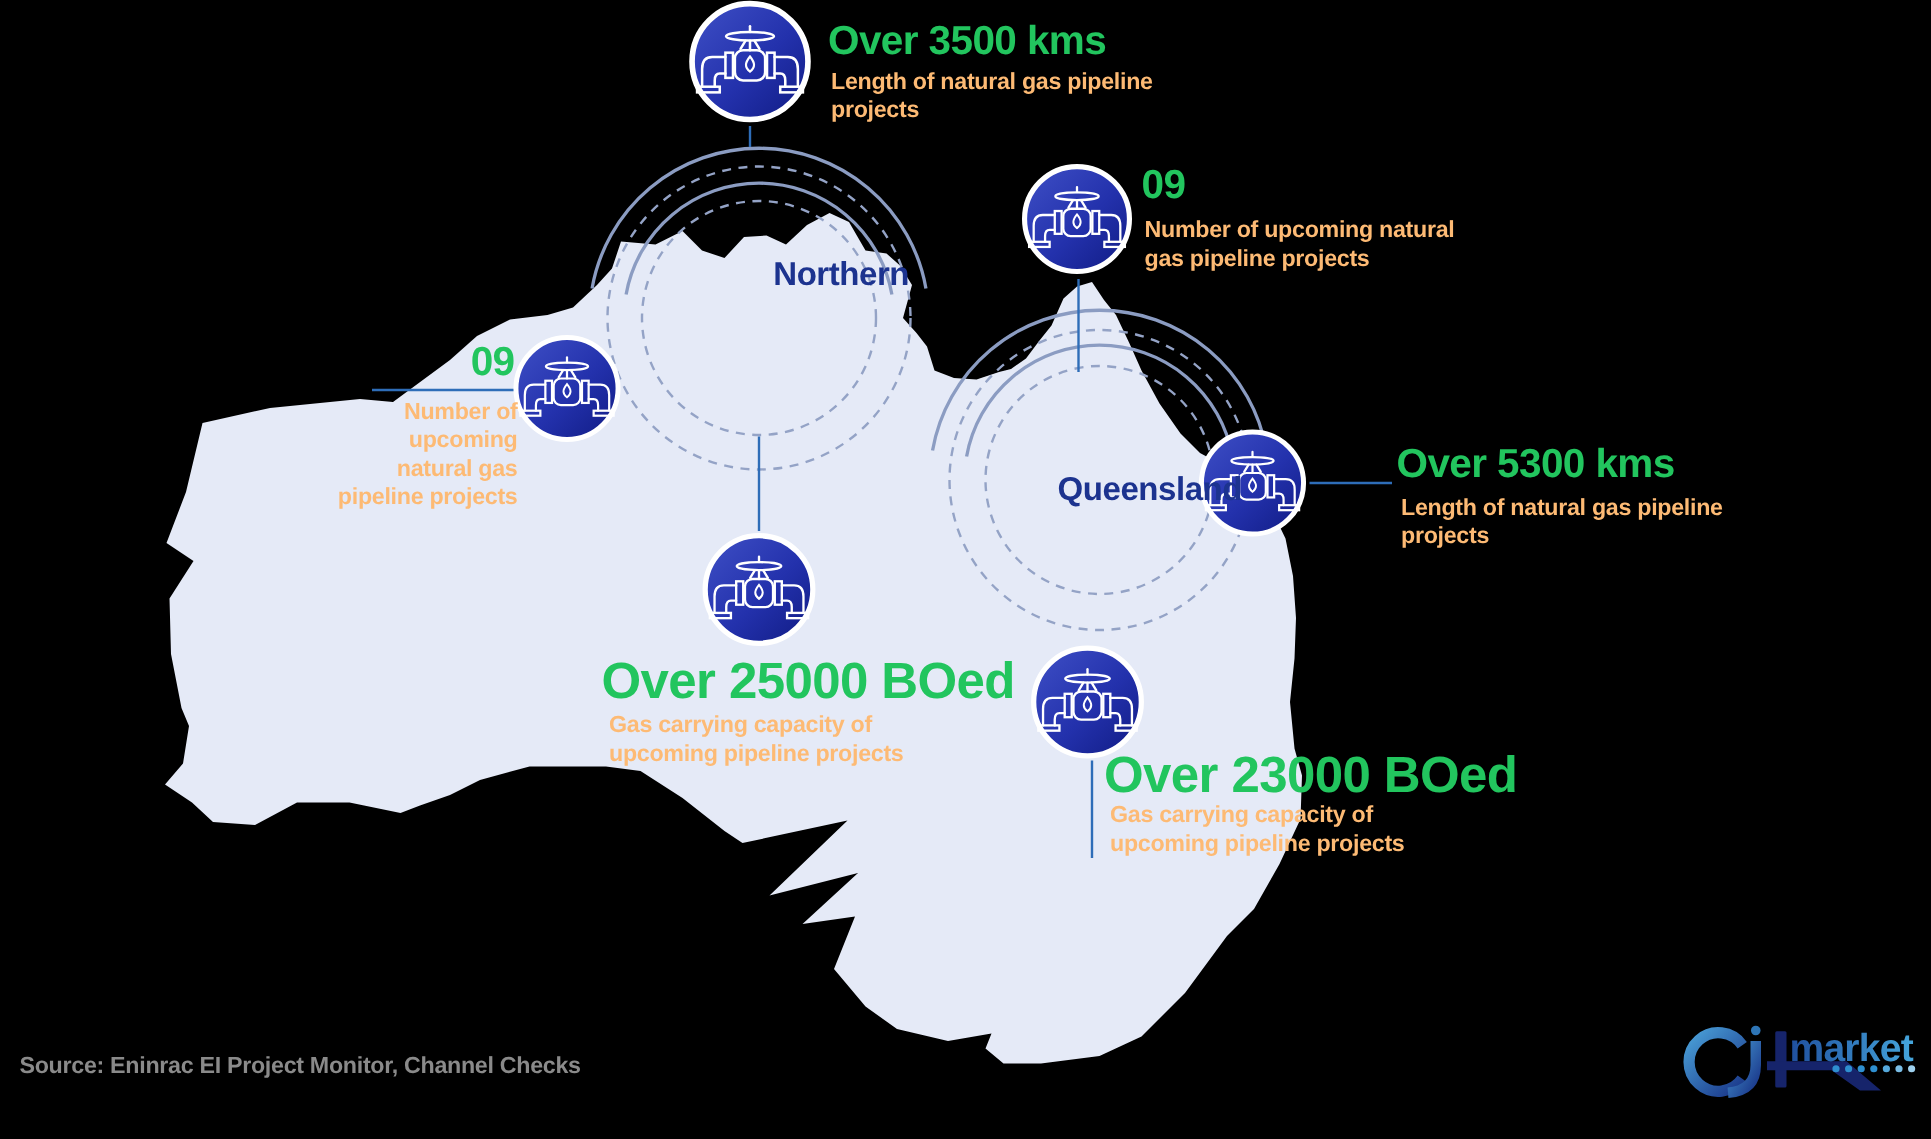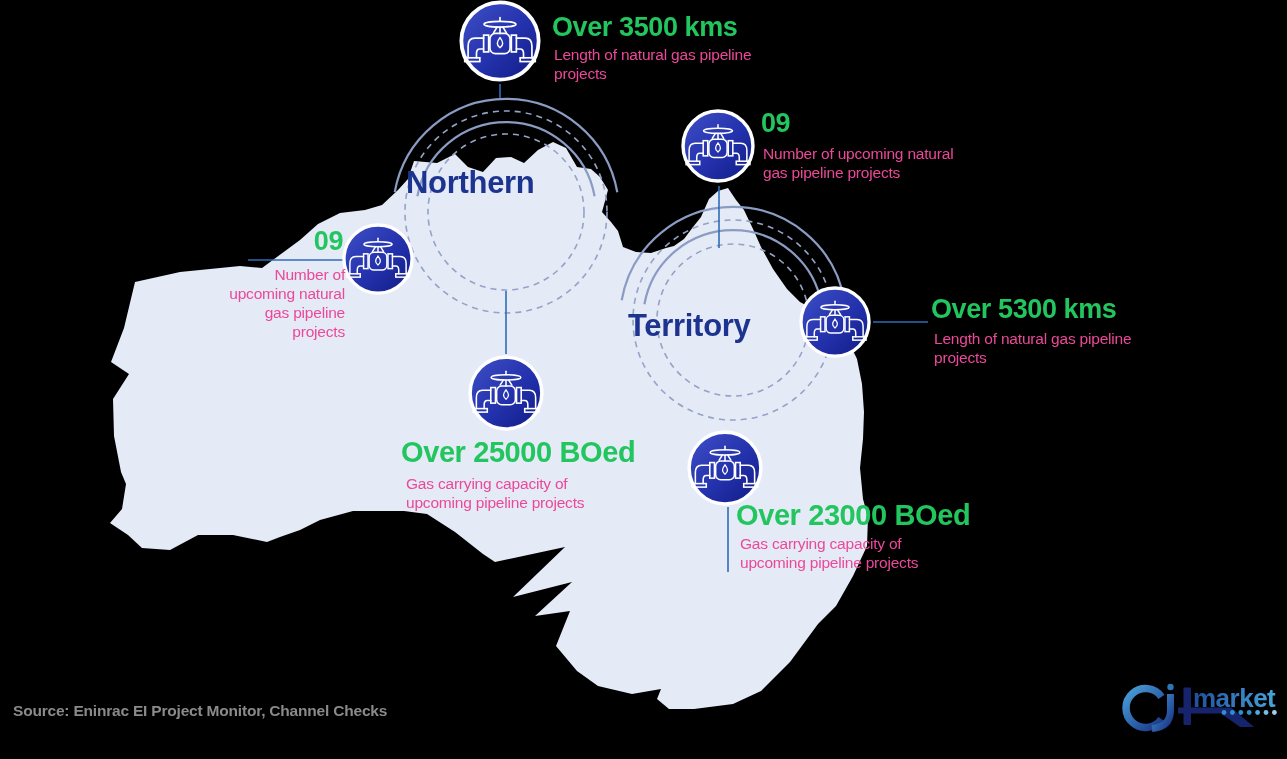--- a/index.html
+++ b/index.html
@@ -6,29 +6,29 @@
   .stage{
     position:relative;width:1287px;height:759px;background:#000;
     overflow:hidden;font-family:"Liberation Sans",sans-serif;
   }
   .stage svg.geo{position:absolute;left:0;top:0;z-index:1;}
   .txt{position:absolute;z-index:3;}
   .stat-value{
     font-weight:700;font-size:27px;letter-spacing:-0.4px;
     color:#22c55e;line-height:1.05;white-space:nowrap;
   }
-  .stat-value.big{font-size:29px;}
+  .stat-value.big{font-size:34px;}
   .stat-label{
-    font-weight:400;font-size:15.5px;letter-spacing:-0.2px;
-    color:#ec4899;line-height:19px;
+    font-weight:700;font-size:15.5px;letter-spacing:-0.2px;
+    color:#fdba74;line-height:19px;
   }
   .right{text-align:right;white-space:normal;}
   .region-label{
-    font-weight:700;font-size:31px;color:#1c338f;
-    text-align:left;line-height:33px;letter-spacing:-0.3px;
+    font-weight:700;font-size:22px;color:#1c338f;
+    text-align:right;line-height:33px;letter-spacing:-0.3px;
   }
   .source-note{
     font-weight:700;font-size:15.5px;color:#8a8a8a;letter-spacing:-0.2px;text-align:center;
   }
 </style>
 </head>
 <body>
 
 <div class="stage">
 
@@ -137,21 +137,21 @@
 
   <div class="txt stat-value" style="left:761px;top:109px">09</div>
   <div class="txt stat-label" style="left:763px;top:144px;width:212px">Number of upcoming natural gas pipeline projects</div>
 
   <div class="txt stat-value right" style="left:223px;top:227px;width:120px">09</div>
   <div class="txt stat-label right" style="left:225px;top:265px;width:120px">Number of upcoming natural gas pipeline projects</div>
 
   <div class="txt region-label" style="left:406px;top:166px;width:200px">
     <div>Northern</div>
   </div>
-  <div class="txt region-label" style="left:628px;top:309px;width:200px">Territory</div>
+  <div class="txt region-label" style="left:628px;top:309px;width:200px">Queensland</div>
 
   <div class="txt stat-value" style="left:931px;top:295px">Over 5300 kms</div>
   <div class="txt stat-label" style="left:934px;top:329px;width:220px">Length of natural gas pipeline projects</div>
 
   <div class="txt stat-value big" style="left:401px;top:437px">Over 25000 BOed</div>
   <div class="txt stat-label" style="left:406px;top:474px;width:200px">Gas carrying capacity of upcoming pipeline projects</div>
 
   <div class="txt stat-value big" style="left:736px;top:500px">Over 23000 BOed</div>
   <div class="txt stat-label" style="left:740px;top:534px;width:200px">Gas carrying capacity of upcoming pipeline projects</div>
 

